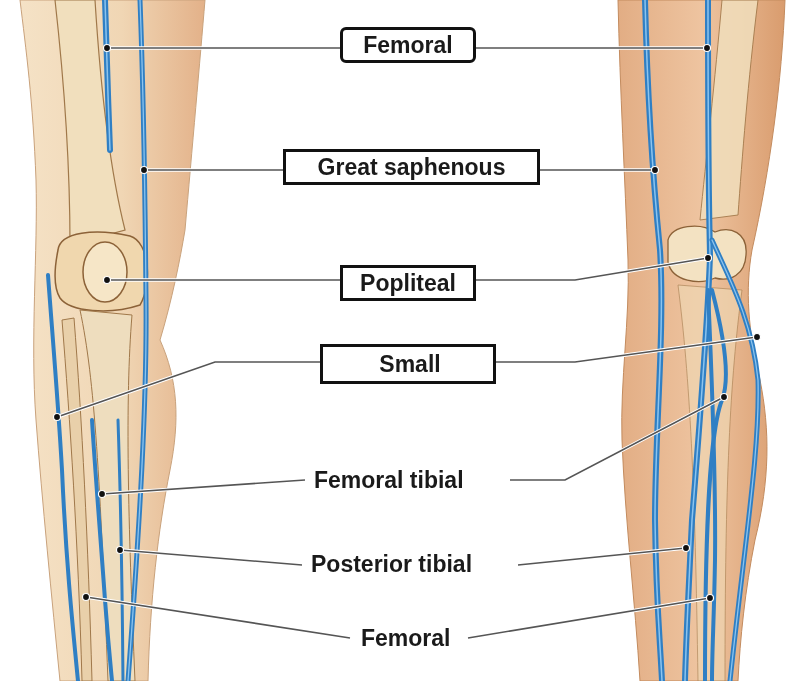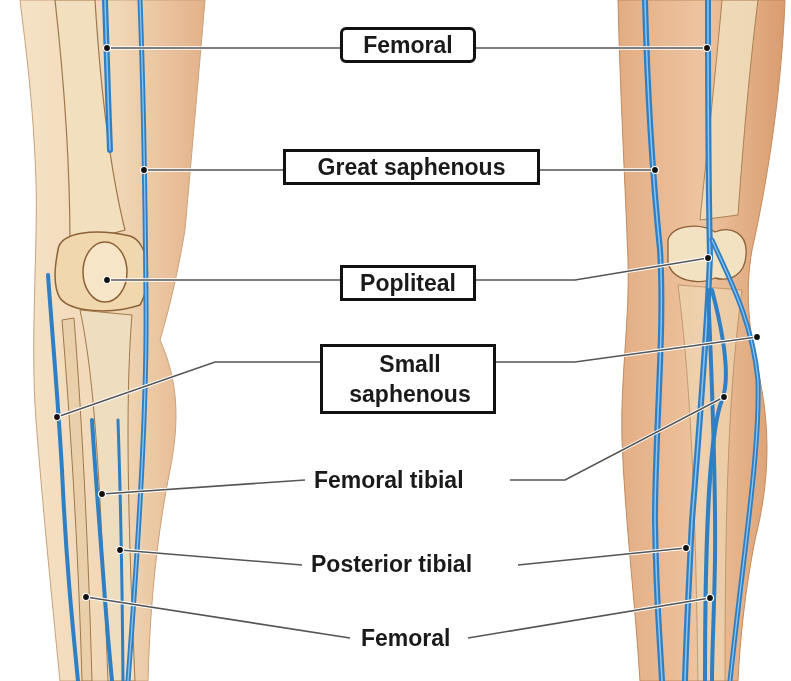--- a/index.html
+++ b/index.html
@@ -126,21 +126,20 @@
   <span>Femoral</span>
 </div>
 <div class="label boxed" style="left:283px; top:149px; width:235px;">
   <span>Great saphenous</span>
 </div>
 <div class="label boxed" style="left:340px; top:259px; width:114px;margin-top:6px;">
   <span>Popliteal</span>
 </div>
 <div class="label boxed" style="left:320px; top:344px; width:150px; line-height:30px;padding-left:12px;">
   <div>Small</div>
-  <div>saphenous</div>
 </div>
 <div class="label plain" style="left:308px; top:467px;">
   <span>Femoral tibial</span>
 </div>
 <div class="label plain" style="left:305px; top:551px;">
   <span>Posterior tibial</span>
 </div>
 <div class="label plain" style="left:355px; top:625px;">
   <span>Femoral</span>
 </div>

